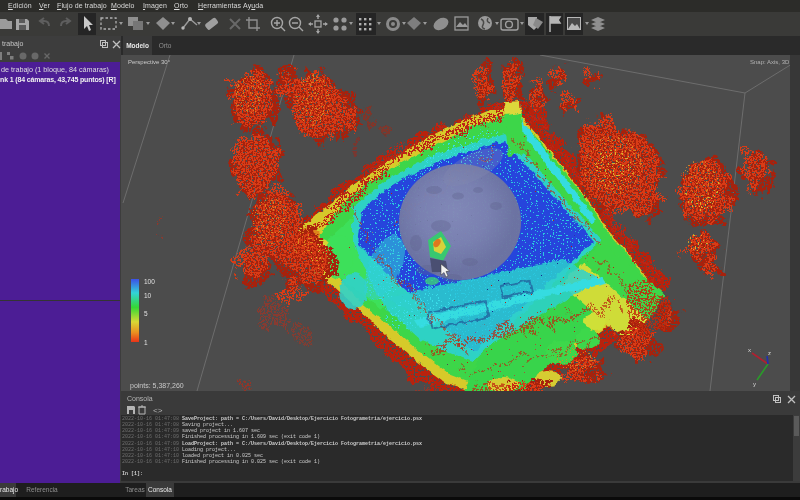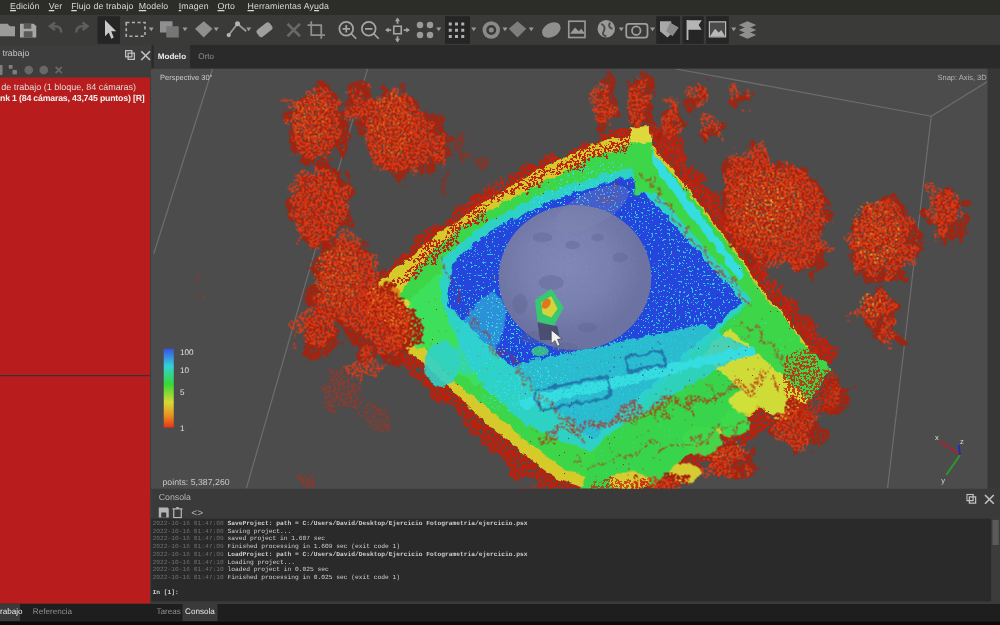--- a/index.html
+++ b/index.html
@@ -3,21 +3,21 @@
 <meta charset="utf-8">
 <style>
 * { margin:0; padding:0; box-sizing:border-box; }
 html,body { width:800px; height:500px; overflow:hidden; background:#4c4c4c;
   font-family:"Liberation Sans", sans-serif; }
 .abs { position:absolute; }
 #menubar { position:absolute; left:0; top:0; width:800px; height:12px; background:#2c2c29; }
 #menubar > span { position:absolute; top:2px; font-size:7px; color:#d9d9d9; letter-spacing:0.1px; }
 #toolbar { position:absolute; left:0; top:12px; width:800px; height:24px; background:#3a3a38; }
 #lpanel { position:absolute; left:0; top:36px; width:121px; height:447px; background:#3d3d3d; }
-#ltree { position:absolute; left:0; top:26px; width:120px; height:421px; background:#b91c1c; }
+#ltree { position:absolute; left:0; top:26px; width:120px; height:421px; background:#4c1d95; }
 #tabbar { position:absolute; left:121px; top:36px; width:679px; height:19px; background:#2a2a2a; }
 #viewport { position:absolute; left:121px; top:55px; width:669px; height:336px; background:#4c4c4c; overflow:hidden; }
 #rightstrip { position:absolute; left:790px; top:55px; width:10px; height:336px; background:#373737; }
 #console { position:absolute; left:121px; top:391px; width:679px; height:92px; background:#3a3a3a; }
 #clog { position:absolute; left:0px; top:24px; width:672px; height:66px; background:#2a2a2a;
   font-family:"Liberation Mono", monospace; font-size:5px; line-height:6.15px; white-space:pre; color:#cfcfcf; padding:1px 0 0 1px;}
 #clog .ts { color:#6f6f6f; }
 #btabs { position:absolute; left:0; top:483px; width:800px; height:14px; background:#1e1e1e; }
 #bstrip { position:absolute; left:0; top:497px; width:800px; height:3px; background:#0a0a0a; }
 .tab-act { position:absolute; top:0; height:14px; background:#3a3a3a; color:#e8e8e8; font-size:6.5px; line-height:14px; text-align:center; }

